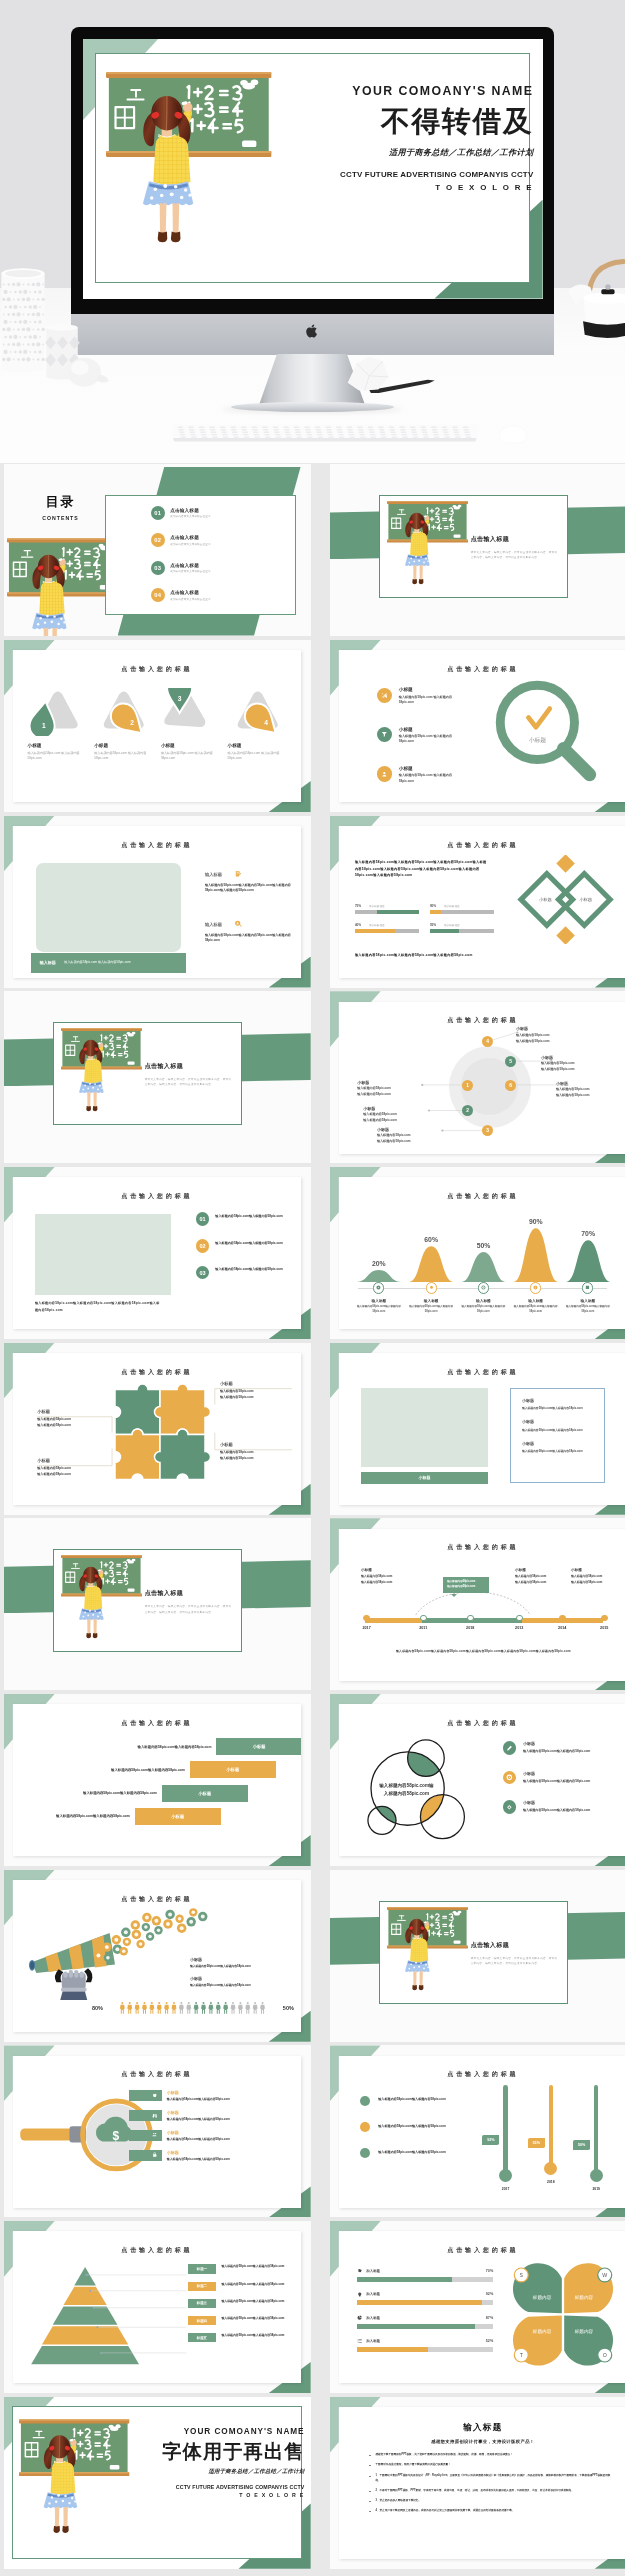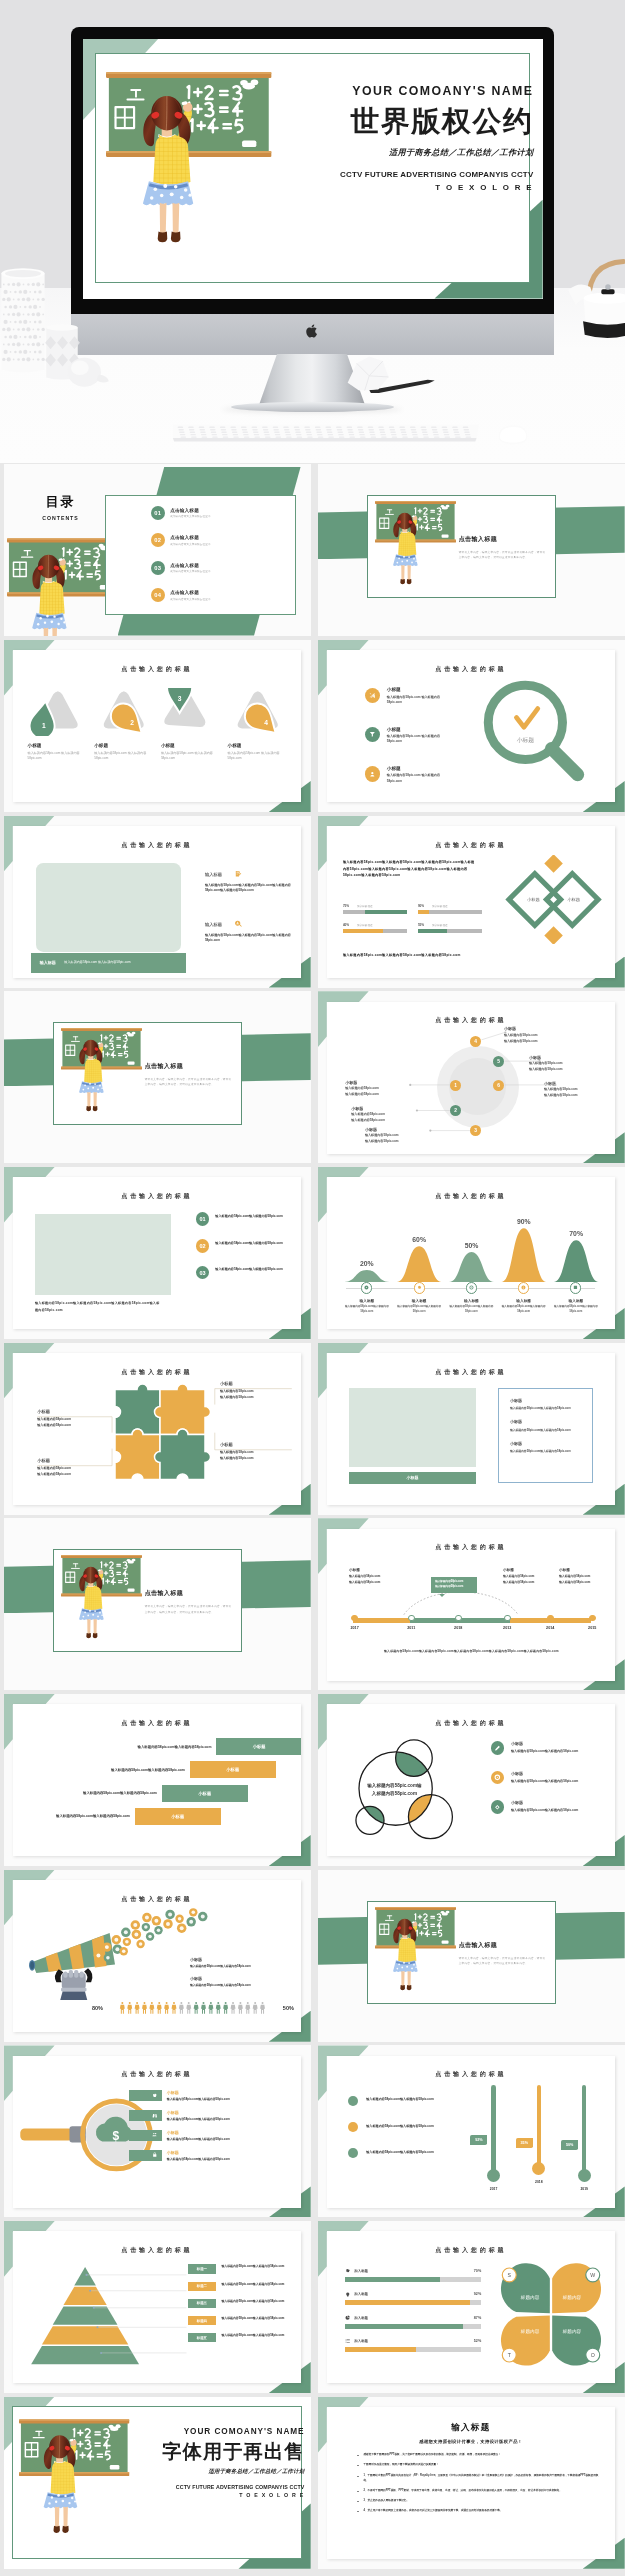--- a/index.html
+++ b/index.html
@@ -44,21 +44,21 @@
   .cov-girl{position:absolute;left:5.1%;top:12.2%;width:36%;}
   .cov-text{position:absolute;left:51%;top:17.5%;width:47%;text-align:right;color:#1d1d1d;white-space:nowrap;}
   .cov-company{font-size:calc(var(--cw)*0.0268);letter-spacing:.115em;font-weight:600;}
   .cov-title{font-size:calc(var(--cw)*0.0625);font-weight:900;letter-spacing:.06em;margin-top:.25em;line-height:1.15;}
   .cov-sub{font-size:calc(var(--cw)*0.0175);letter-spacing:.055em;margin-top:1.05em;font-weight:700;font-style:italic;}
   .cov-tag1{font-size:calc(var(--cw)*0.0172);letter-spacing:.028em;margin-top:1.6em;font-weight:600;}
   .cov-tag2{font-size:calc(var(--cw)*0.0172);letter-spacing:.23em;margin-top:.5em;font-weight:600;}
 
   
   .grid{position:relative;padding:1.2px 3.7px 9.2px 3.7px;}
-  .row{display:flex;gap:7px;margin-bottom:3.7px;}
+  .row{display:flex;gap:19px;margin-bottom:3.7px;}
   .slide{width:307px;height:172px;background:#fbfbfb;position:relative;overflow:hidden;flex:none;
          font-size:3.7px;color:#555;}
   .dtl{position:absolute;left:0;top:0;width:51px;height:56px;background:#a8c8b8;
        clip-path:polygon(0 0,100% 0,81% 19%,17.8% 19%,17.8% 81%,0 100%);}
   .dbr{position:absolute;right:0;bottom:0;width:42px;height:31px;background:#659a7d;
        clip-path:polygon(100% 0,100% 100%,0 100%);}
   .card{position:absolute;left:9.2px;top:10.4px;width:288px;height:152px;background:#fff;
         box-shadow:0.6px 0.6px 3.1px rgba(0,0,0,.12);overflow:hidden;}
   .stitle{position:absolute;left:0;width:100%;top:14.7px;text-align:center;font-size:6.1px;
           font-weight:bold;color:#3b3b3b;letter-spacing:2.8px;}
@@ -398,21 +398,21 @@
       <div class="imac-bezel">
         <div class="cover">
           <div class="cov-band-tl"></div>
           <div class="cov-band-br"></div>
           <div class="cov-panel"></div>
           <svg class="cov-girl" viewBox="0 0 348 440">
               <use href="#girlboard"></use>
             </svg>
           <div class="cov-text">
             <div class="cov-company">YOUR COMOANY'S NAME</div>
-            <div class="cov-title">世界版权公约</div>
+            <div class="cov-title">不得转借及</div>
             <div class="cov-rule"></div>
             <div class="cov-sub">适用于商务总结／工作总结／工作计划</div>
             <div class="cov-tag1">CCTV FUTURE ADVERTISING COMPANYIS CCTV</div>
             <div class="cov-tag2">T O    E X O L O R E</div>
           </div>
         </div>
       </div>
     </div>
     <div class="imac-chin"></div>
     <svg class="apple" viewBox="0 0 22 26">

